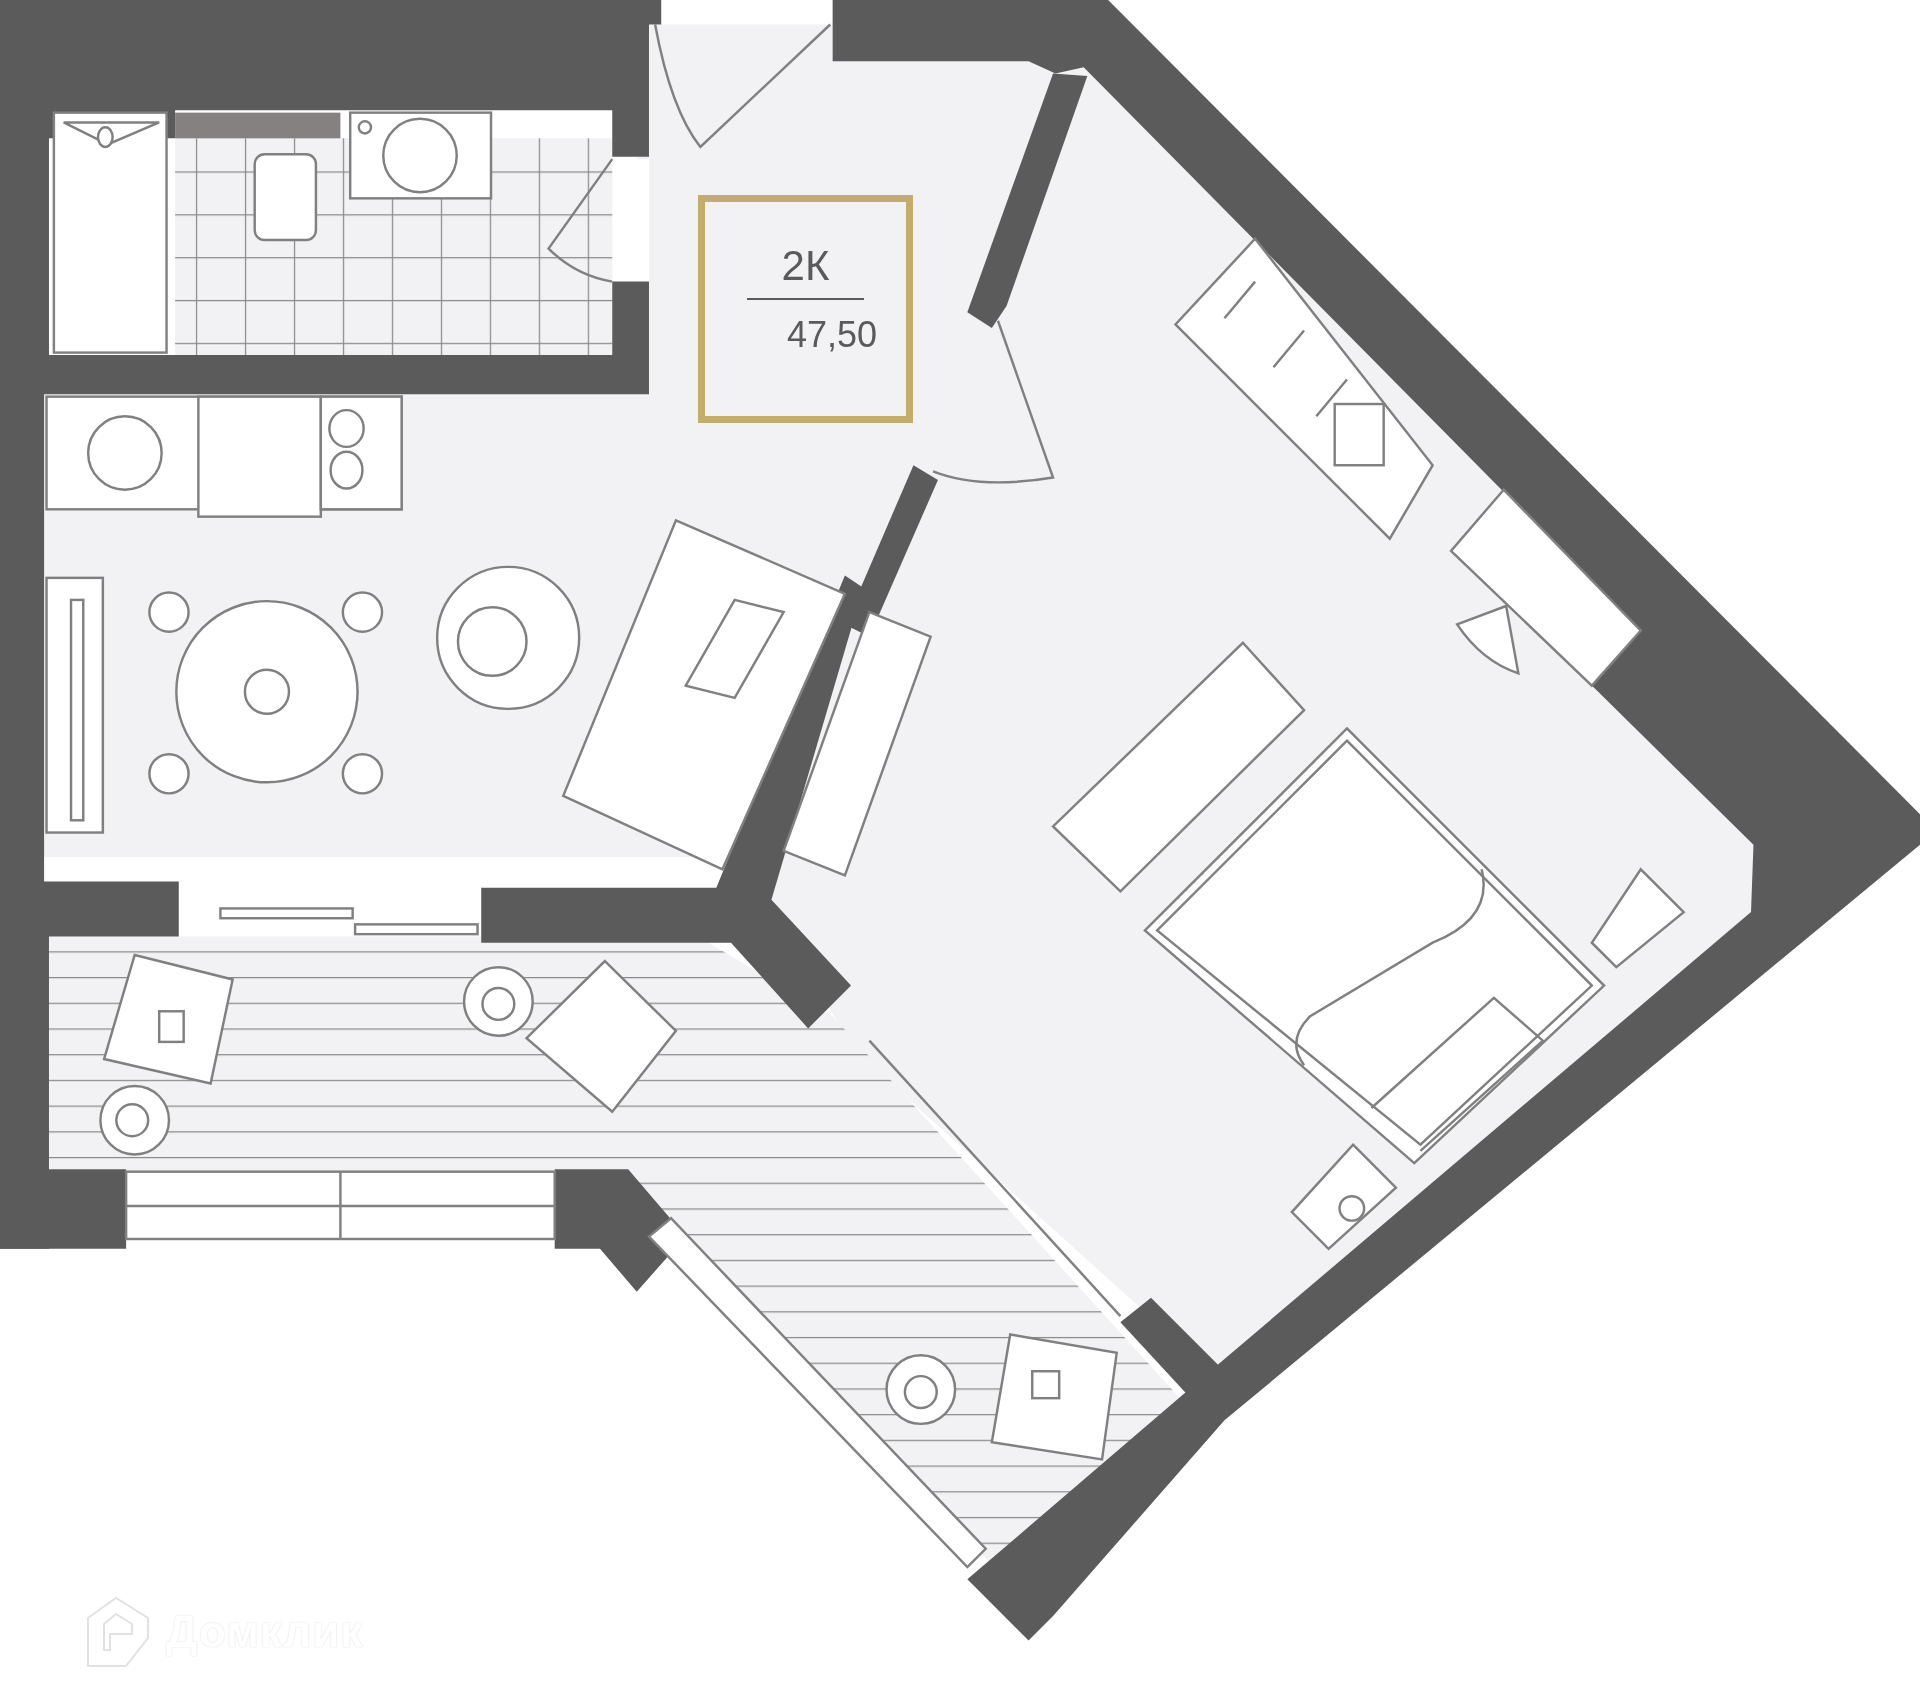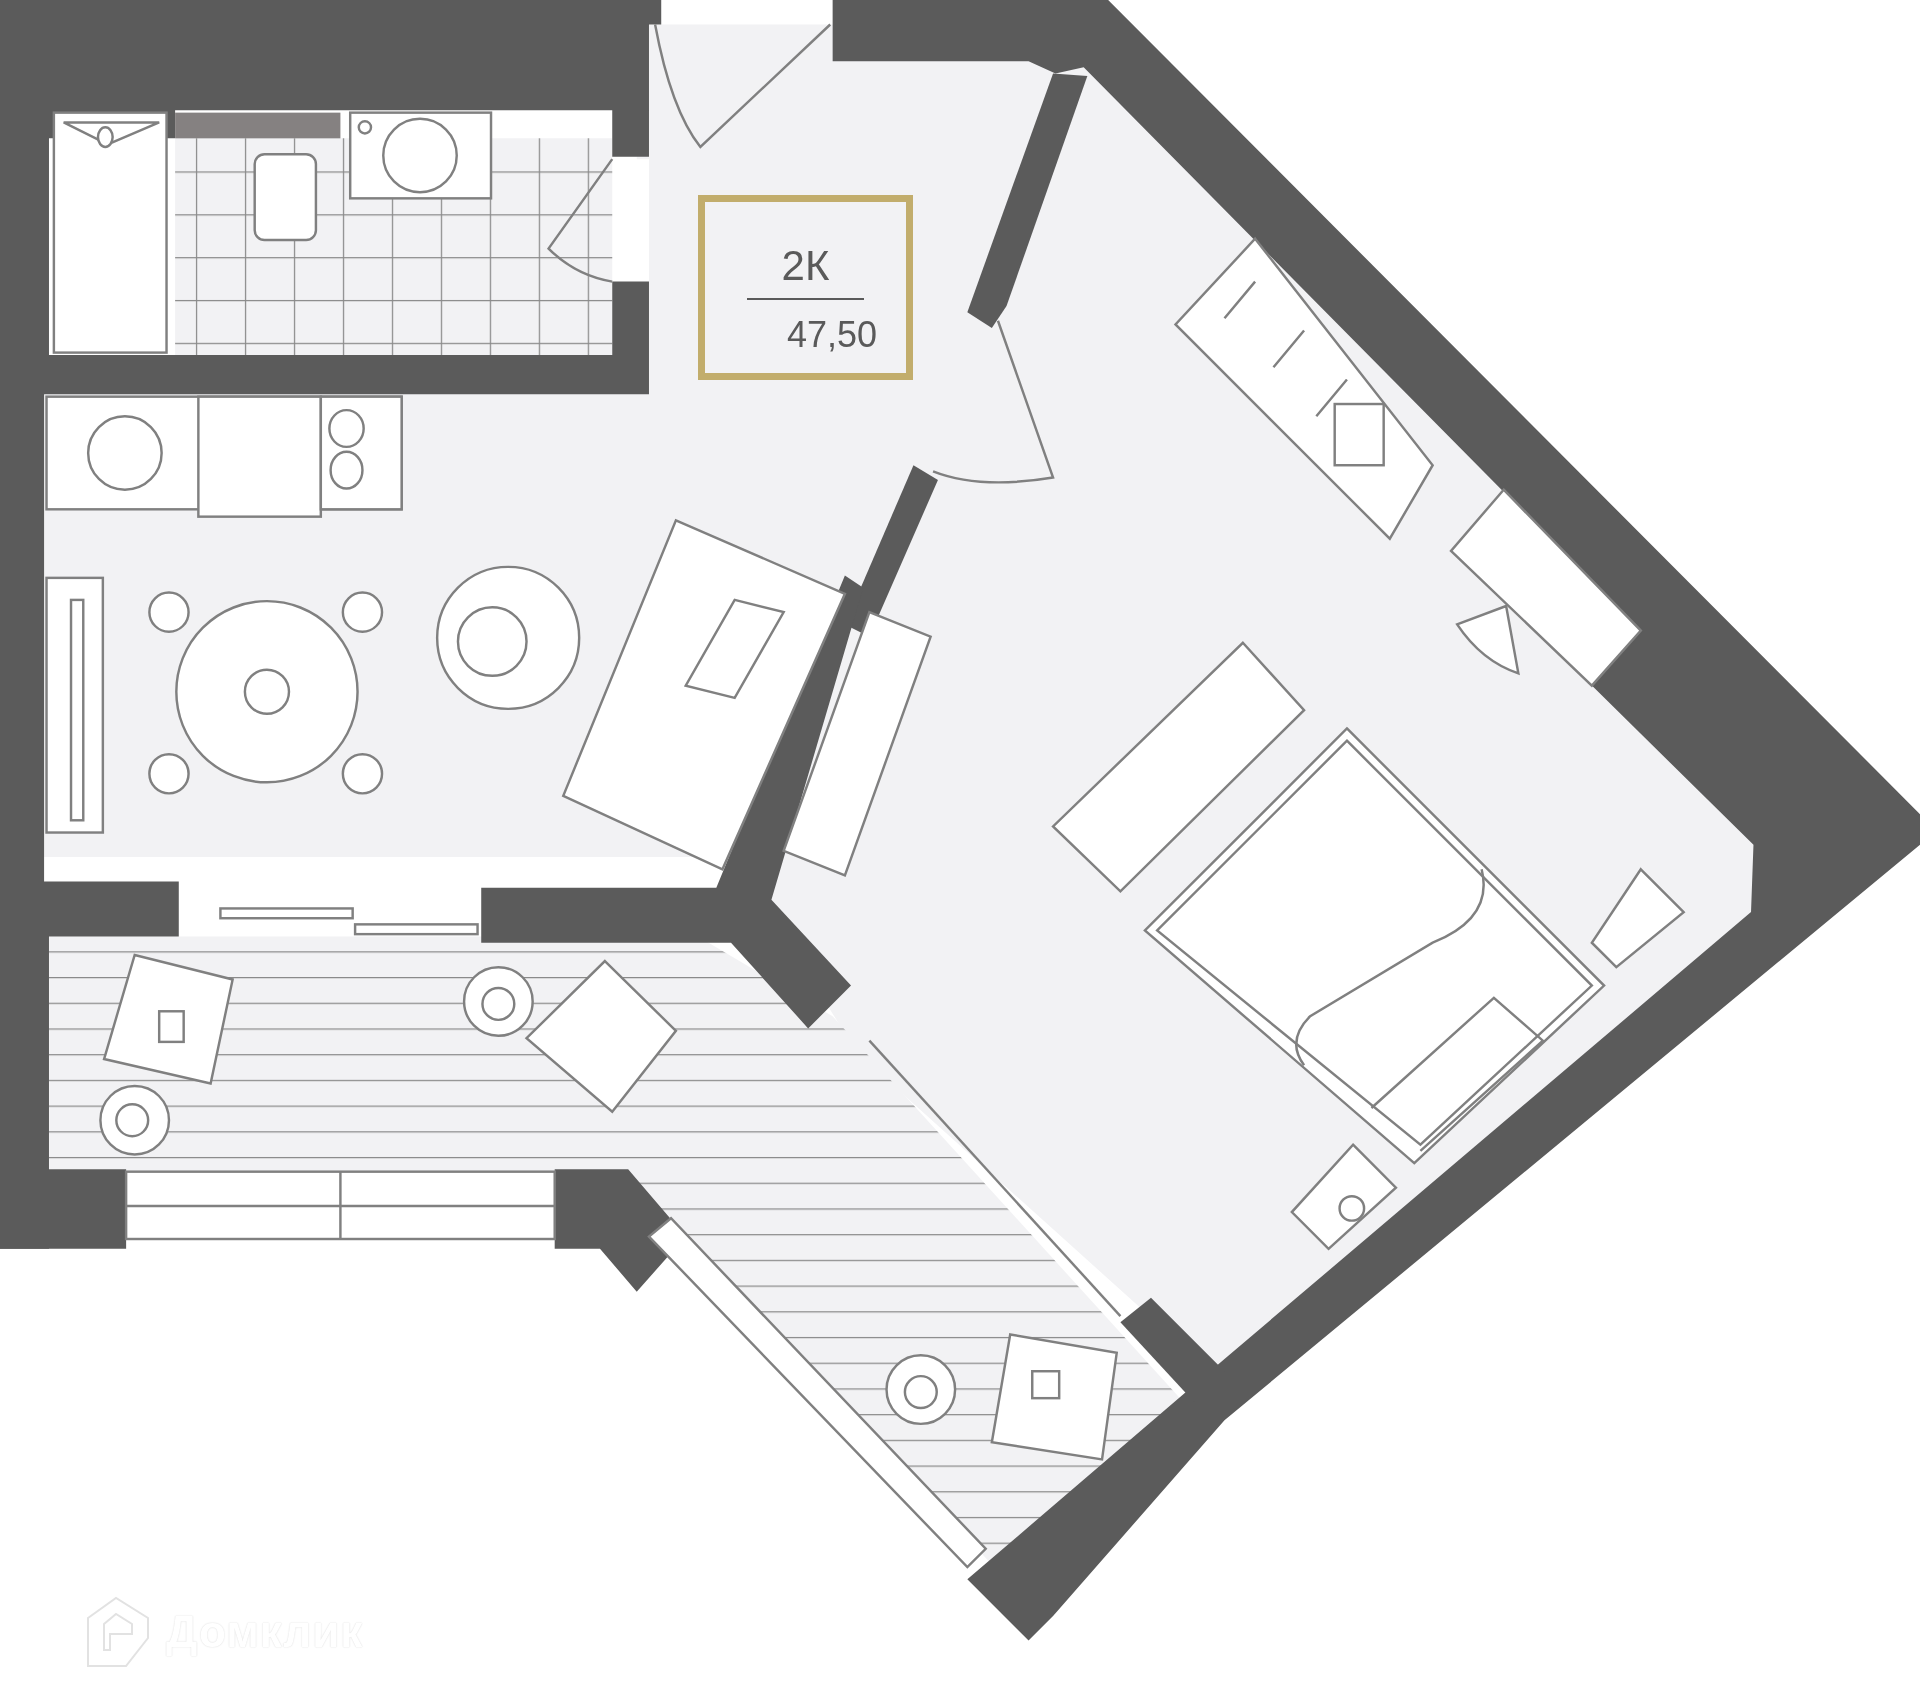--- a/index.html
+++ b/index.html
@@ -4,21 +4,21 @@
 <style>
   html,body{margin:0;padding:0;background:#ffffff;}
   body{width:1920px;height:1692px;position:relative;overflow:hidden;font-family:"Liberation Sans",sans-serif;}
   #plan{position:absolute;left:0;top:0;width:1920px;height:1692px;}
   .wall{fill:#5b5b5b;}
   .floor{fill:#f2f2f4;}
   .furn{fill:#ffffff;stroke:#808080;stroke-width:2;}
   .line{fill:none;stroke:#808080;stroke-width:2;}
   .deck{stroke:#8a8a8a;stroke-width:2;}
   .tile{stroke:#8a8a8a;stroke-width:2;}
-  .label-box{position:absolute;left:698px;top:195px;width:215px;height:185px;border:7px solid #c2ad6c;box-sizing:border-box;background:#f2f2f4;}
+  .label-box{position:absolute;left:698px;top:195px;width:215px;height:228px;border:7px solid #c2ad6c;box-sizing:border-box;background:#f2f2f4;}
   .room-type{position:absolute;left:0;right:0;top:40px;text-align:center;font-size:42px;color:#5a5a5a;}
   .divider{position:absolute;left:42px;right:42px;top:96px;height:2px;background:#5a5a5a;}
   .room-area{position:absolute;left:16px;right:0;top:112px;text-align:center;font-size:36px;color:#5a5a5a;padding-left:37px;}
   .watermark{position:absolute;left:82px;top:1594px;display:flex;align-items:center;gap:12px;}
   .wm-text{font-size:44px;font-weight:bold;color:#ffffff;text-shadow:0 0 2px #e6e6e6,0 0 1px #dcdcdc;letter-spacing:1px;}
 </style>
 </head>
 <body>
 
 <svg id="plan" viewBox="0 0 1568 1382" preserveAspectRatio="none" xmlns="http://www.w3.org/2000/svg">

